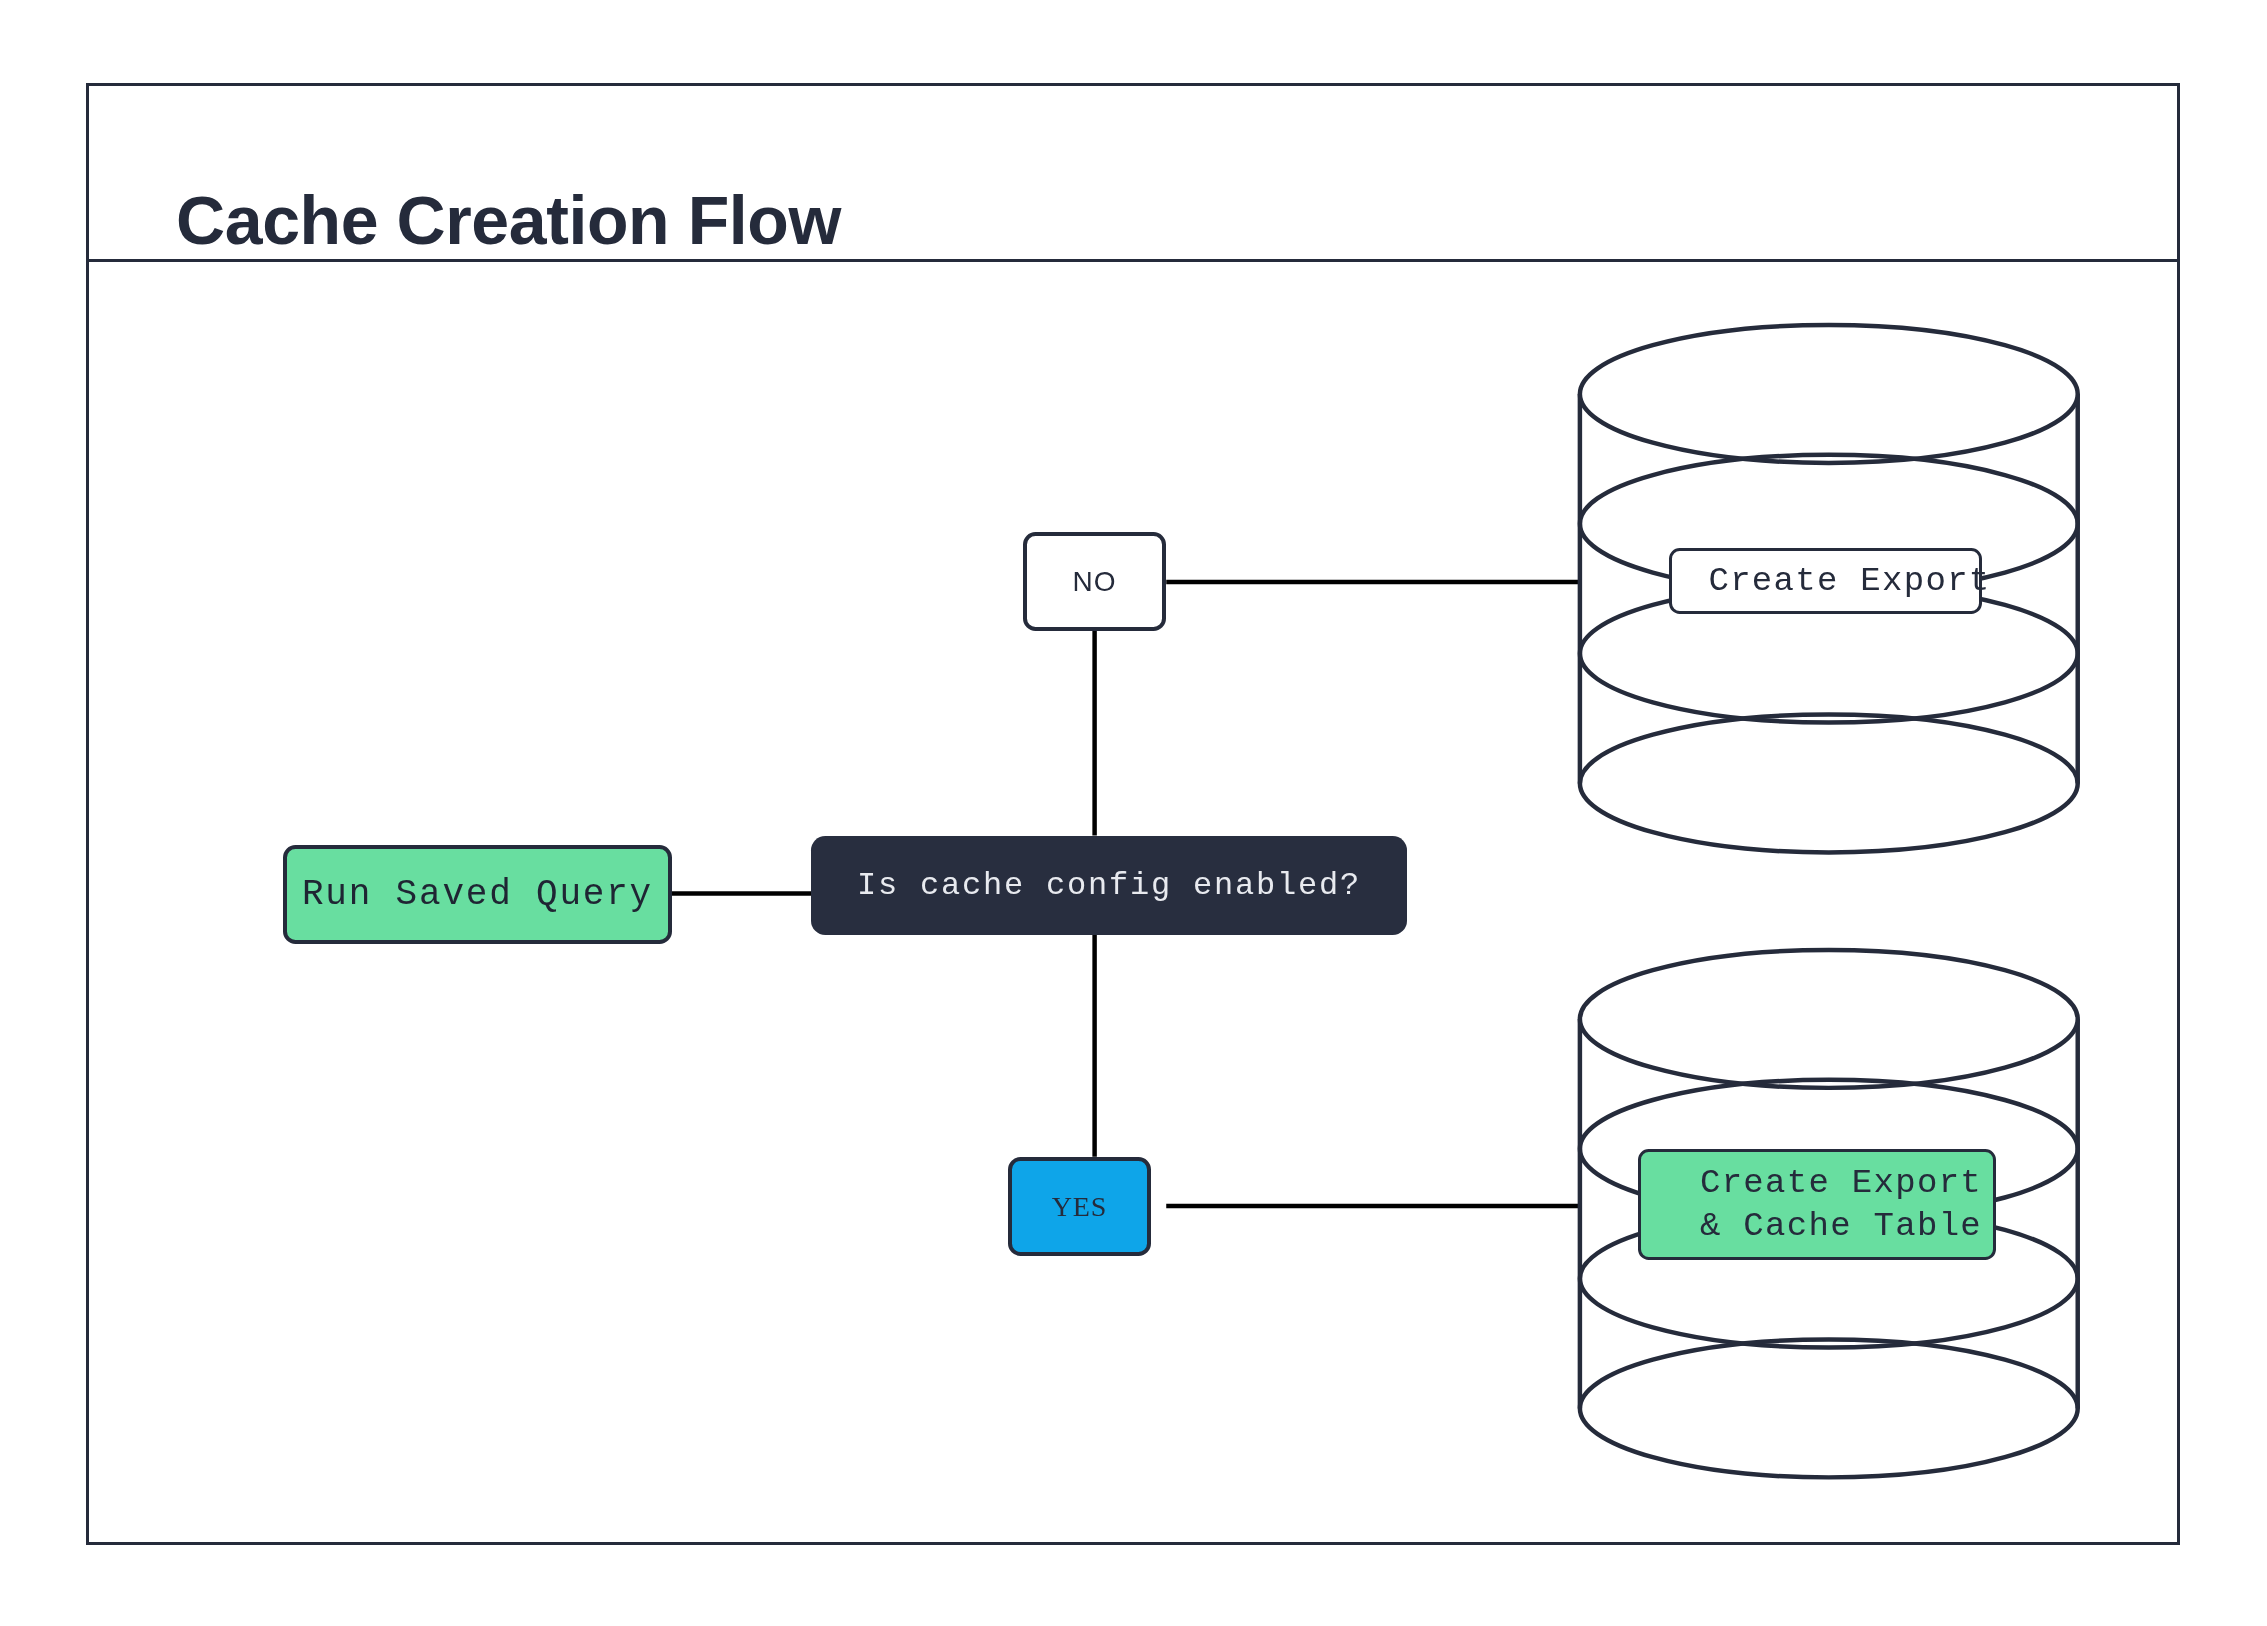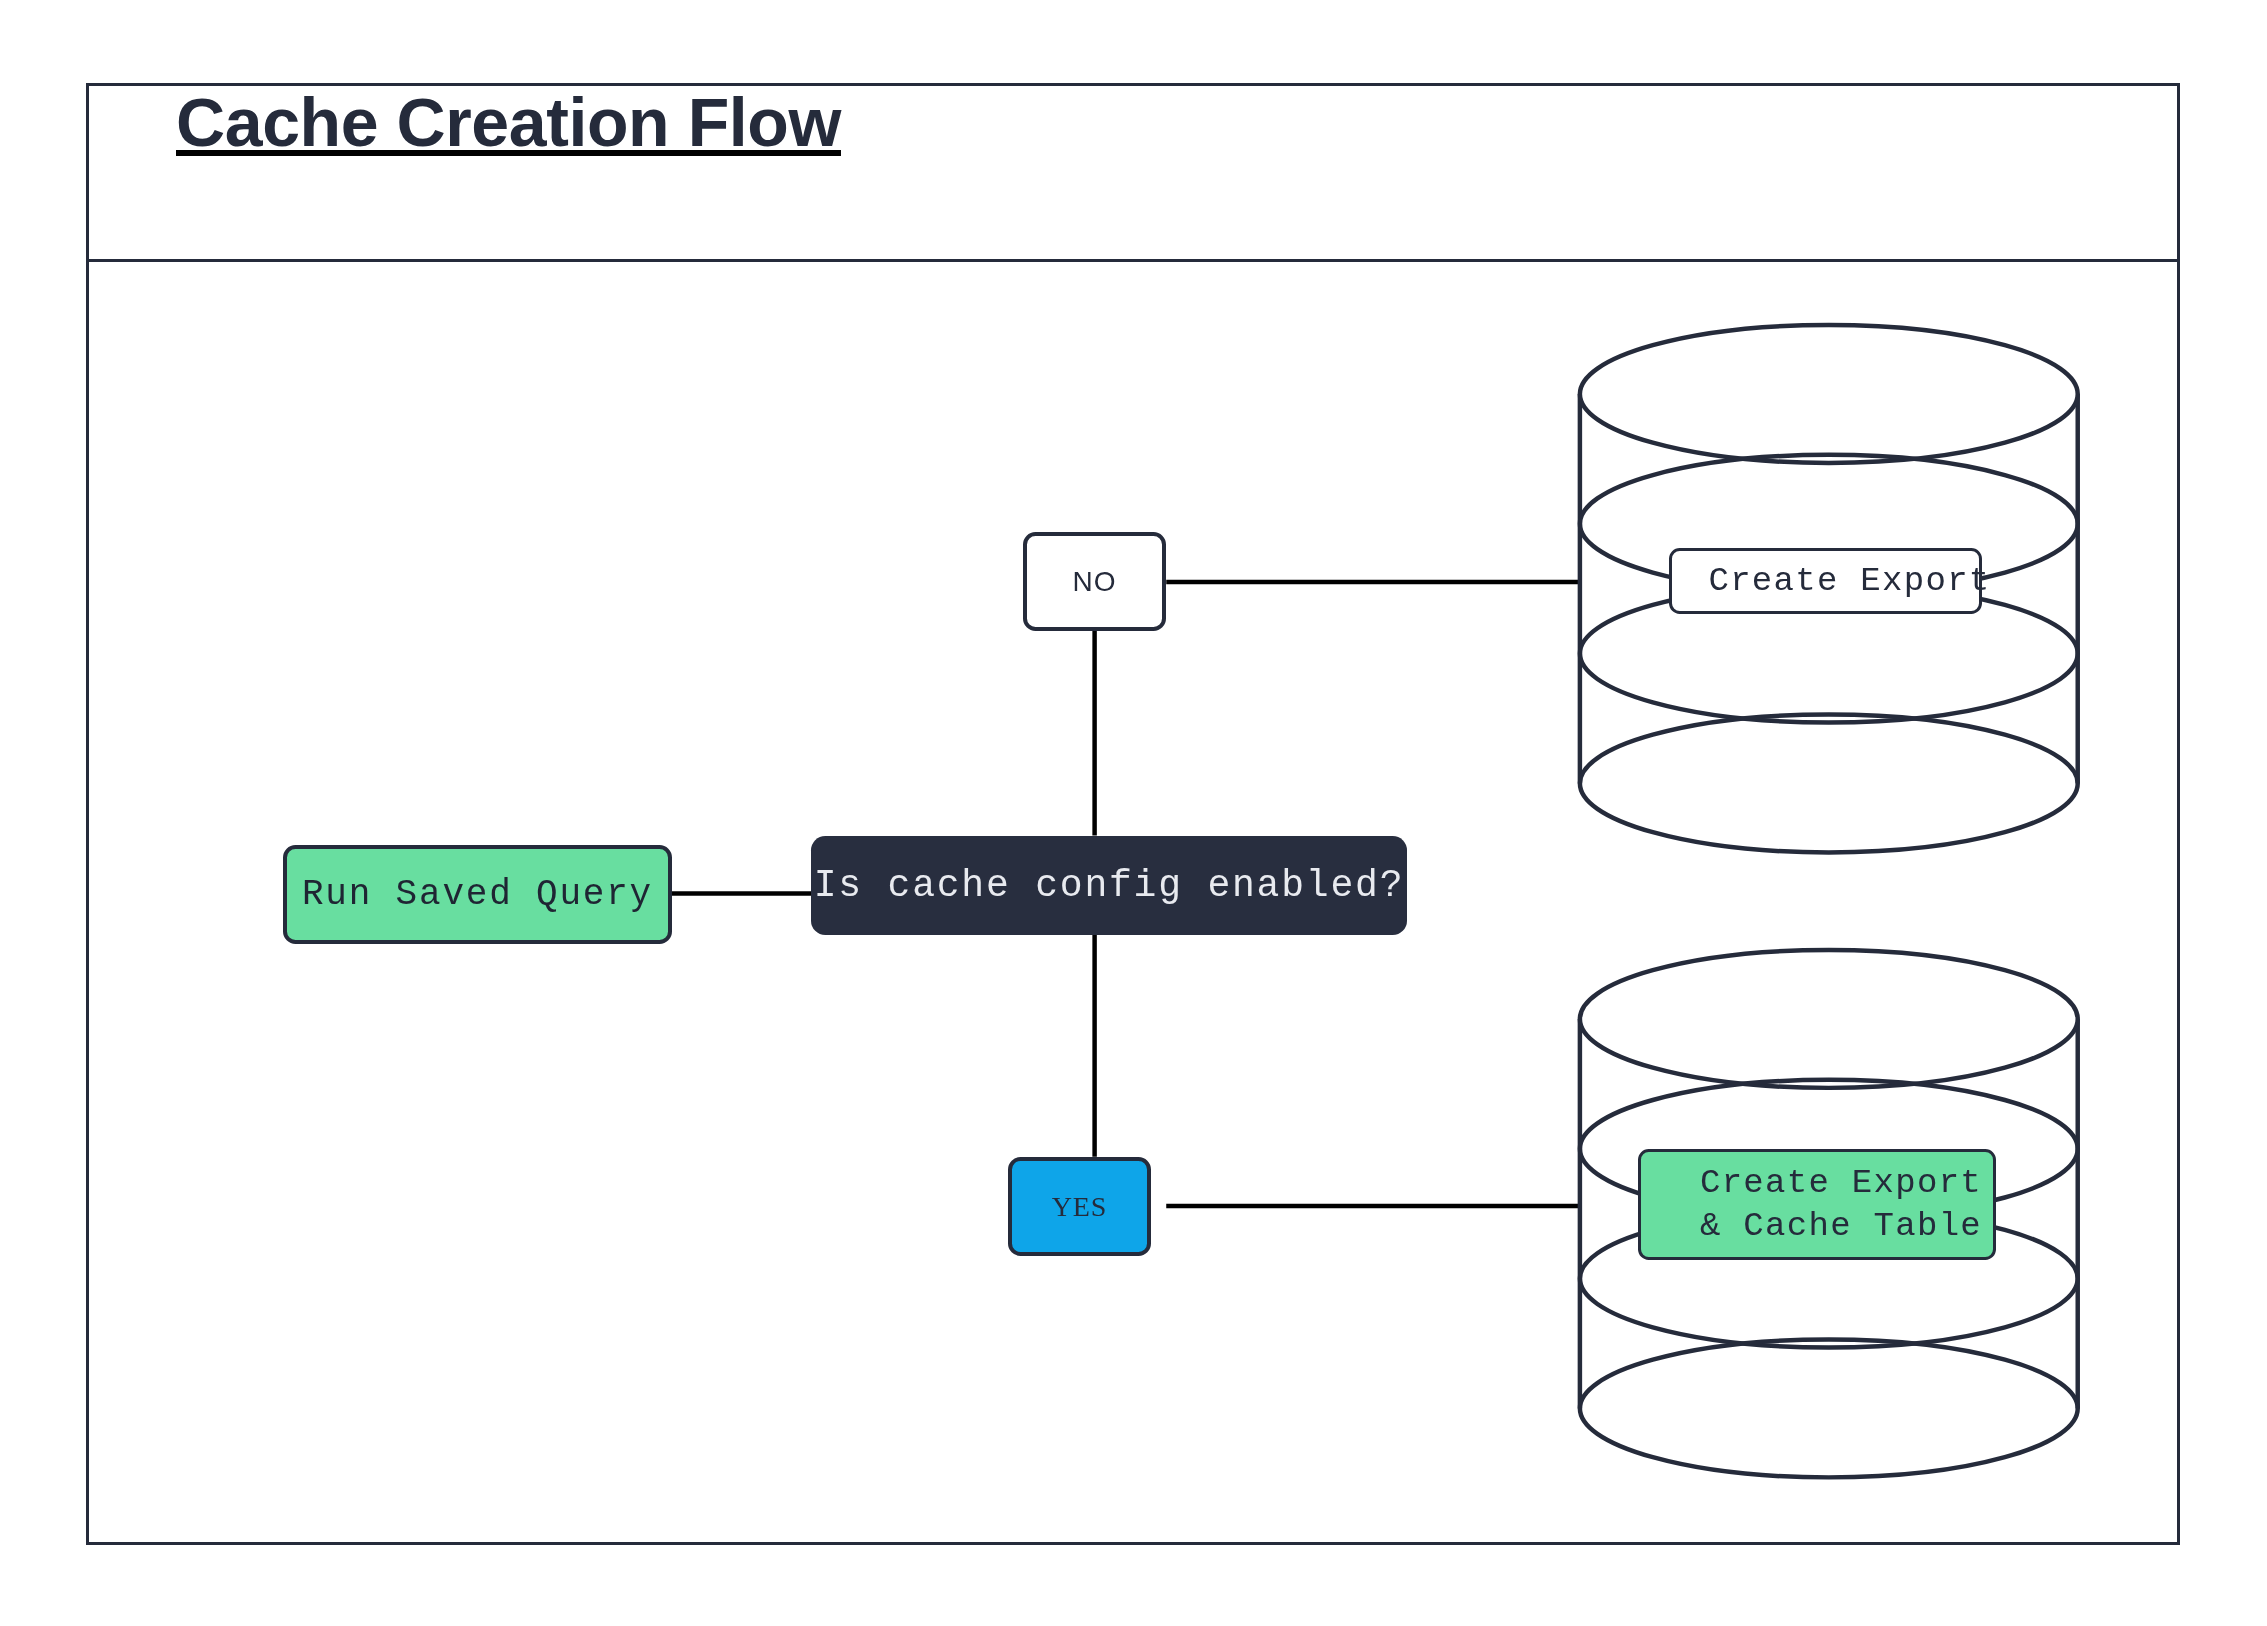--- a/index.html
+++ b/index.html
@@ -34,22 +34,21 @@
   }
   .frame-title-bar {
     position: absolute;
     left: 86px;
     top: 83px;
     width: 2094px;
     height: 179px;
     box-sizing: border-box;
     border-bottom: 3.6px solid #252b3b;
     display: flex;
-    align-items: flex-start;
-    text-decoration: underline;
+    align-items: flex-end;
   }
   .frame-title {
     margin-left: 90px;
     font-size: 68px;
     font-weight: bold;
     color: #252b3b;
     letter-spacing: -0.4px;
     font-family: "Liberation Sans", sans-serif;
     white-space: nowrap;
   }
@@ -91,21 +90,21 @@
 
   .node-decision {
     left: 811px;
     top: 836px;
     width: 596px;
     height: 99px;
     background: #282e3f;
     border: none;
     border-radius: 14.3px;
     color: #e8eaef;
-    font-size: 38px;
+    font-size: 32px;
     letter-spacing: 1.8px;
   }
 
   .node-branch {
     width: 143px;
     height: 99px;
     border: 4.5px solid #252b3b;
     border-radius: 12.5px;
     font-family: "Liberation Sans", sans-serif;
     font-size: 28px;

